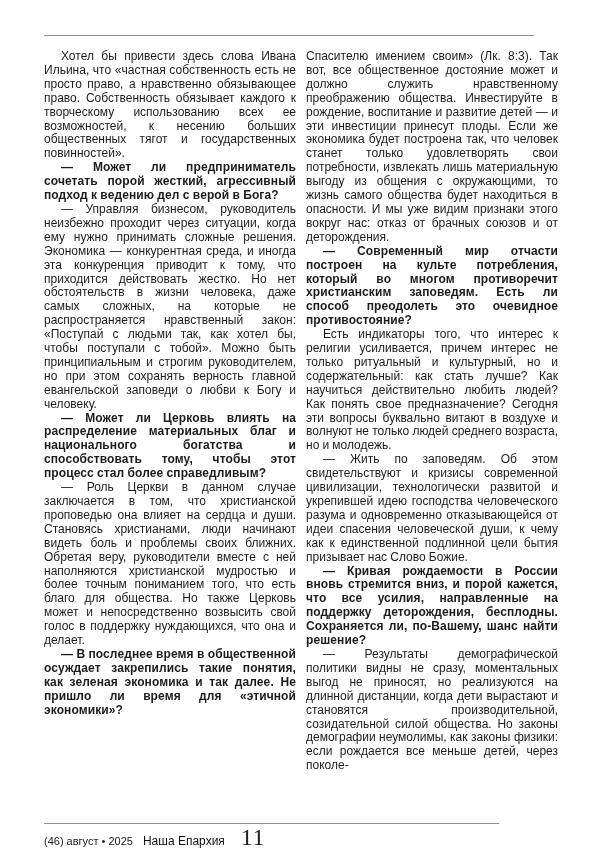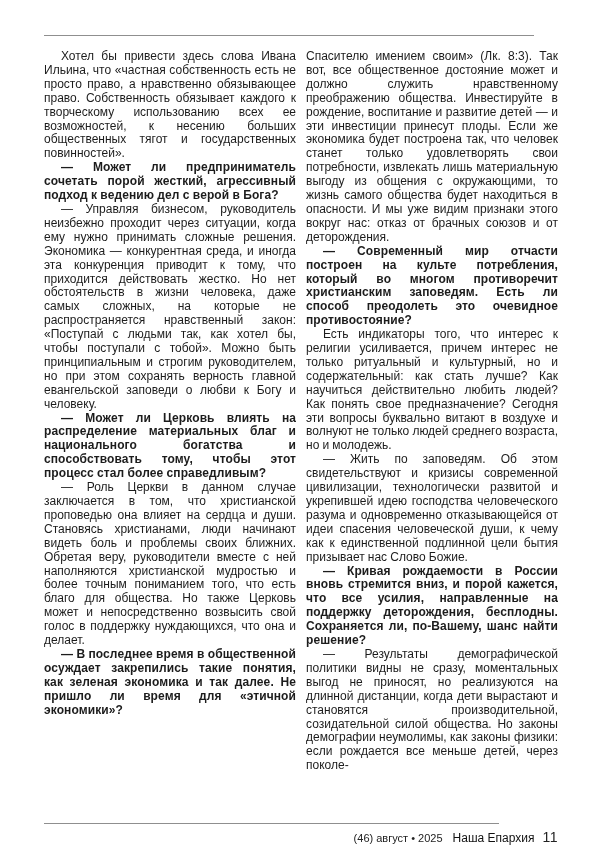--- a/index.html
+++ b/index.html
@@ -42,40 +42,41 @@
     letter-spacing:0.1px;
   }
   .col p.noindent{
     text-indent:0;
   }
   .footer{
     position:absolute;
     left:44px;top:828px;
     width:514px;
     display:flex;
-    justify-content:flex-end;
+    justify-content:flex-start;
     align-items:baseline;
   }
   .footer .issue{
     font-size:11px;
     color:#222;
   }
   .footer .brand{
     font-size:12px;
     font-weight:normal;
     margin-left:10px;
     color:#111;
   }
   .footer .pagenum{
-    font-size:14px;
+    font-size:24px;
     font-weight:400;
-    margin-left:8px;
+    margin-left:16px;
     color:#222;
     letter-spacing:0.5px;
     line-height:18px;
+    font-family:Liberation Serif, serif;
   }
 </style>
 </head>
 <body>
 
 <div class="page">
 
   <div class="rule rule-top"></div>
 
   <div class="columns">

